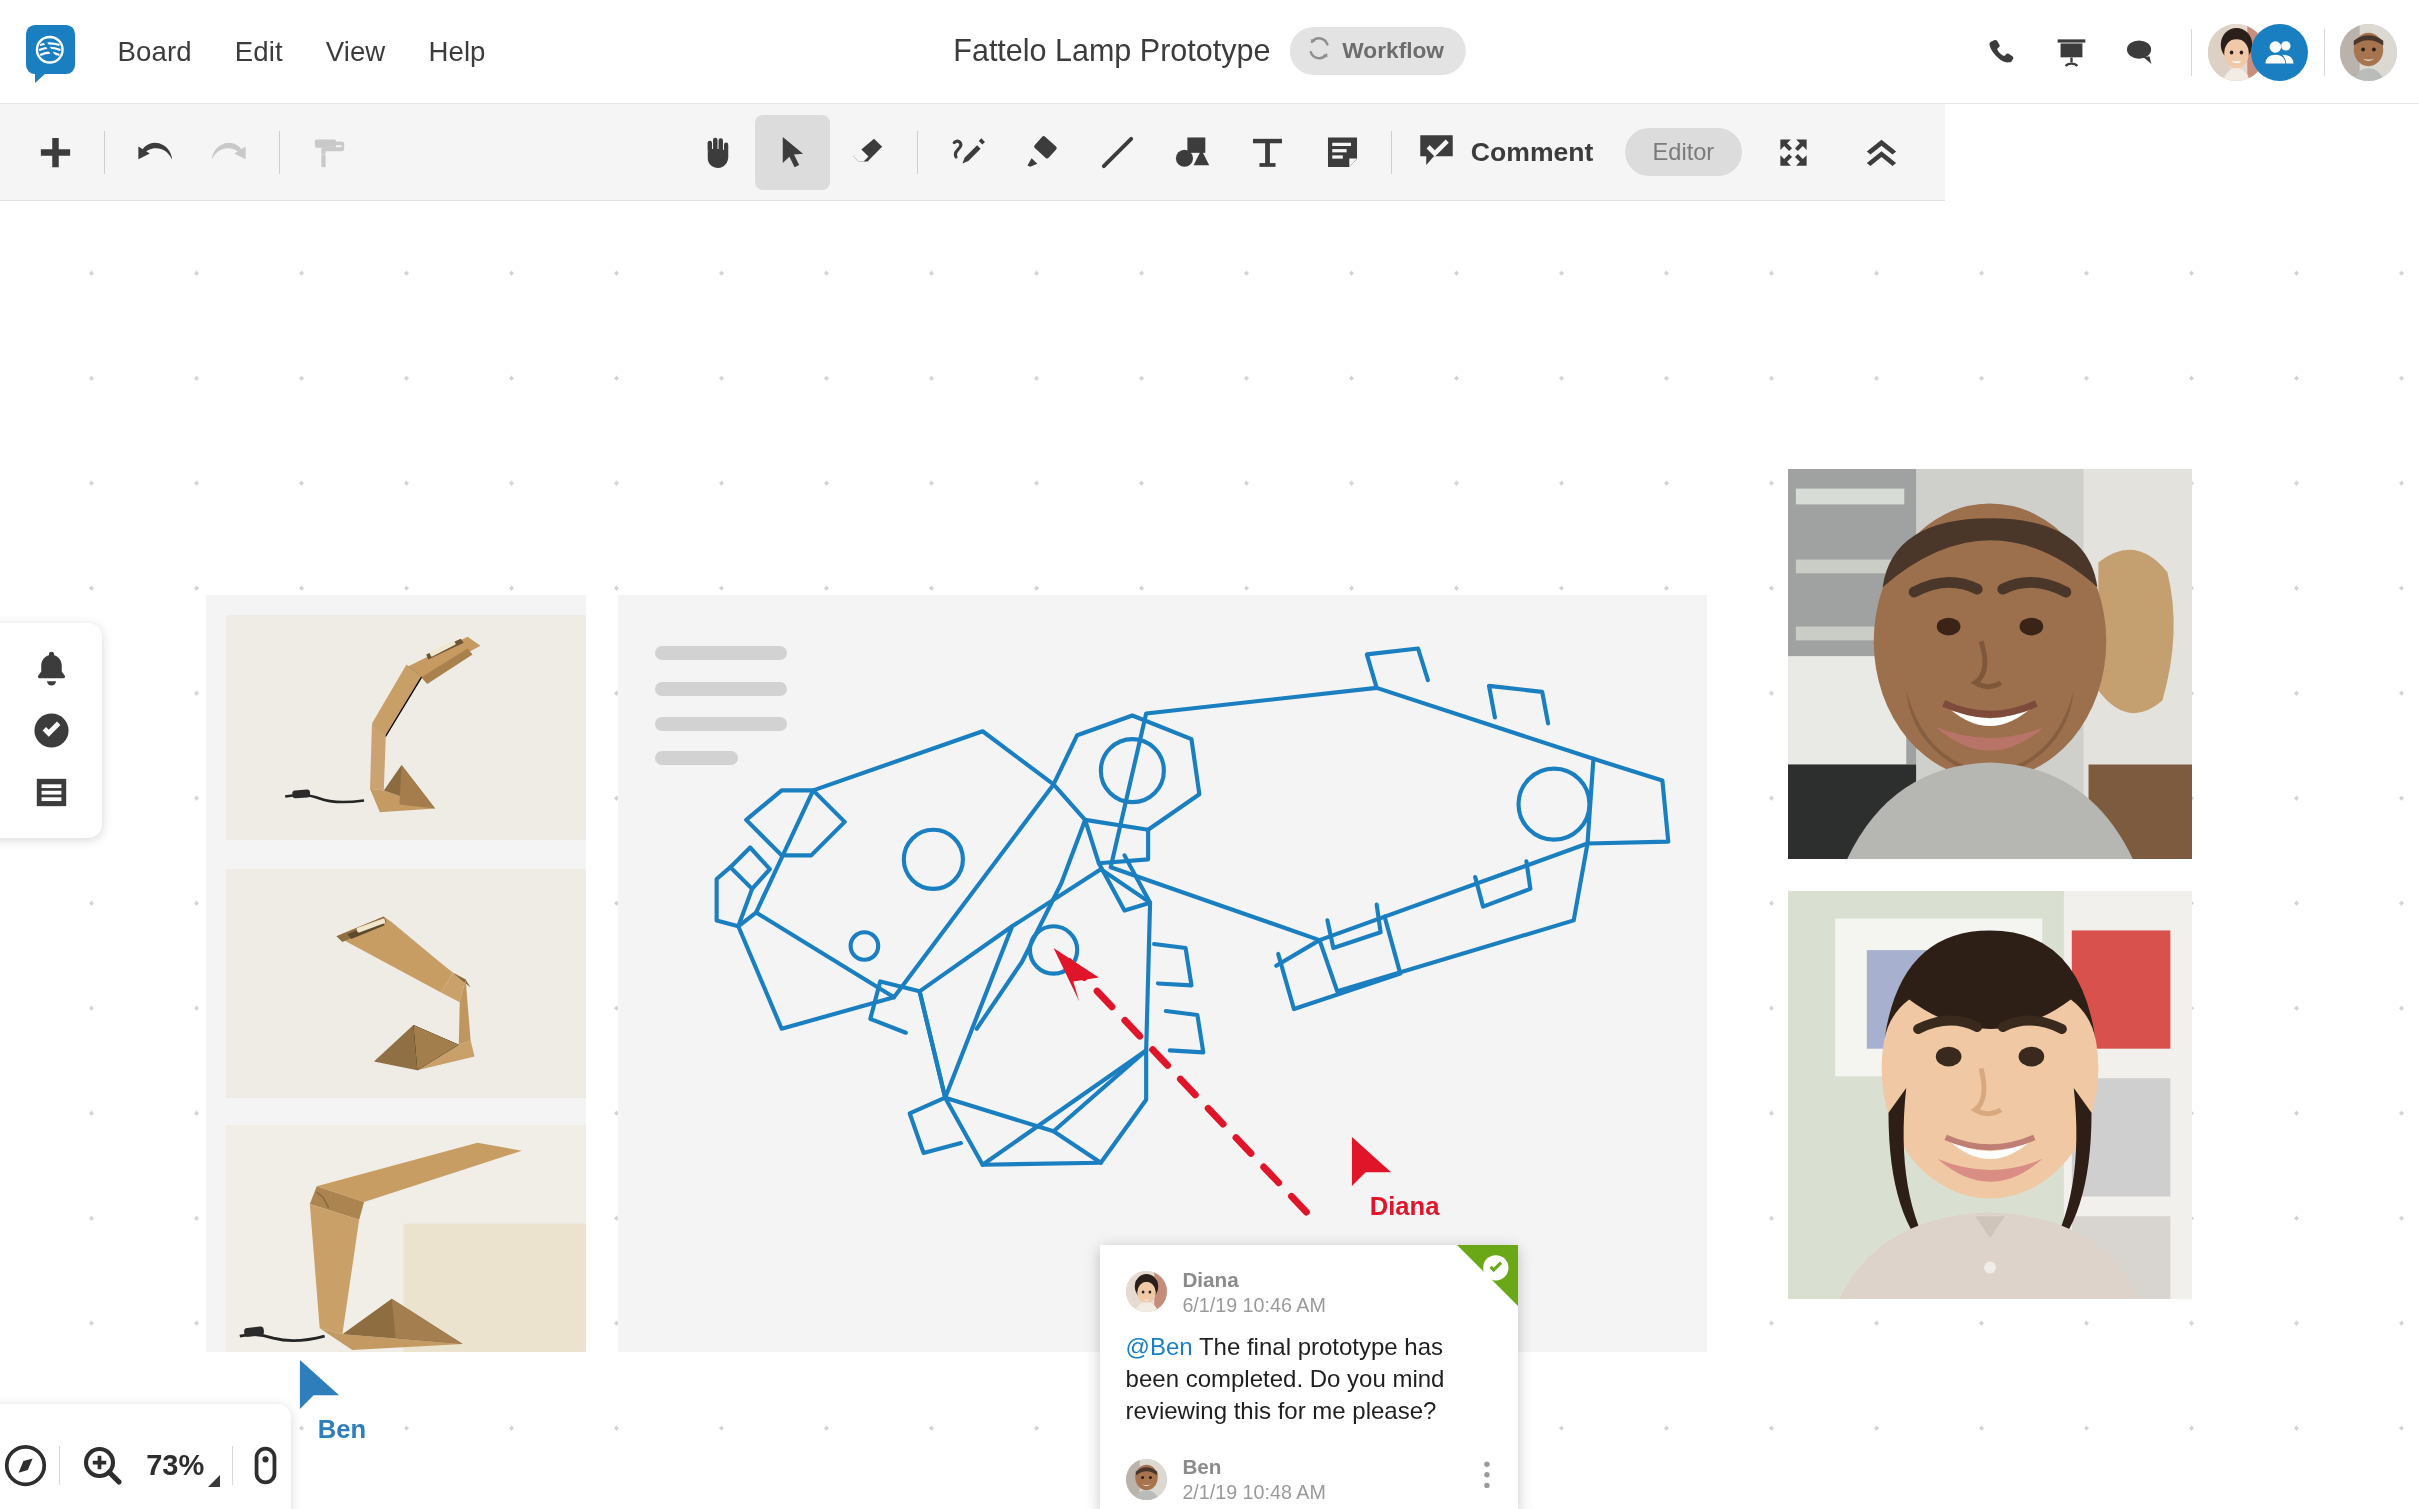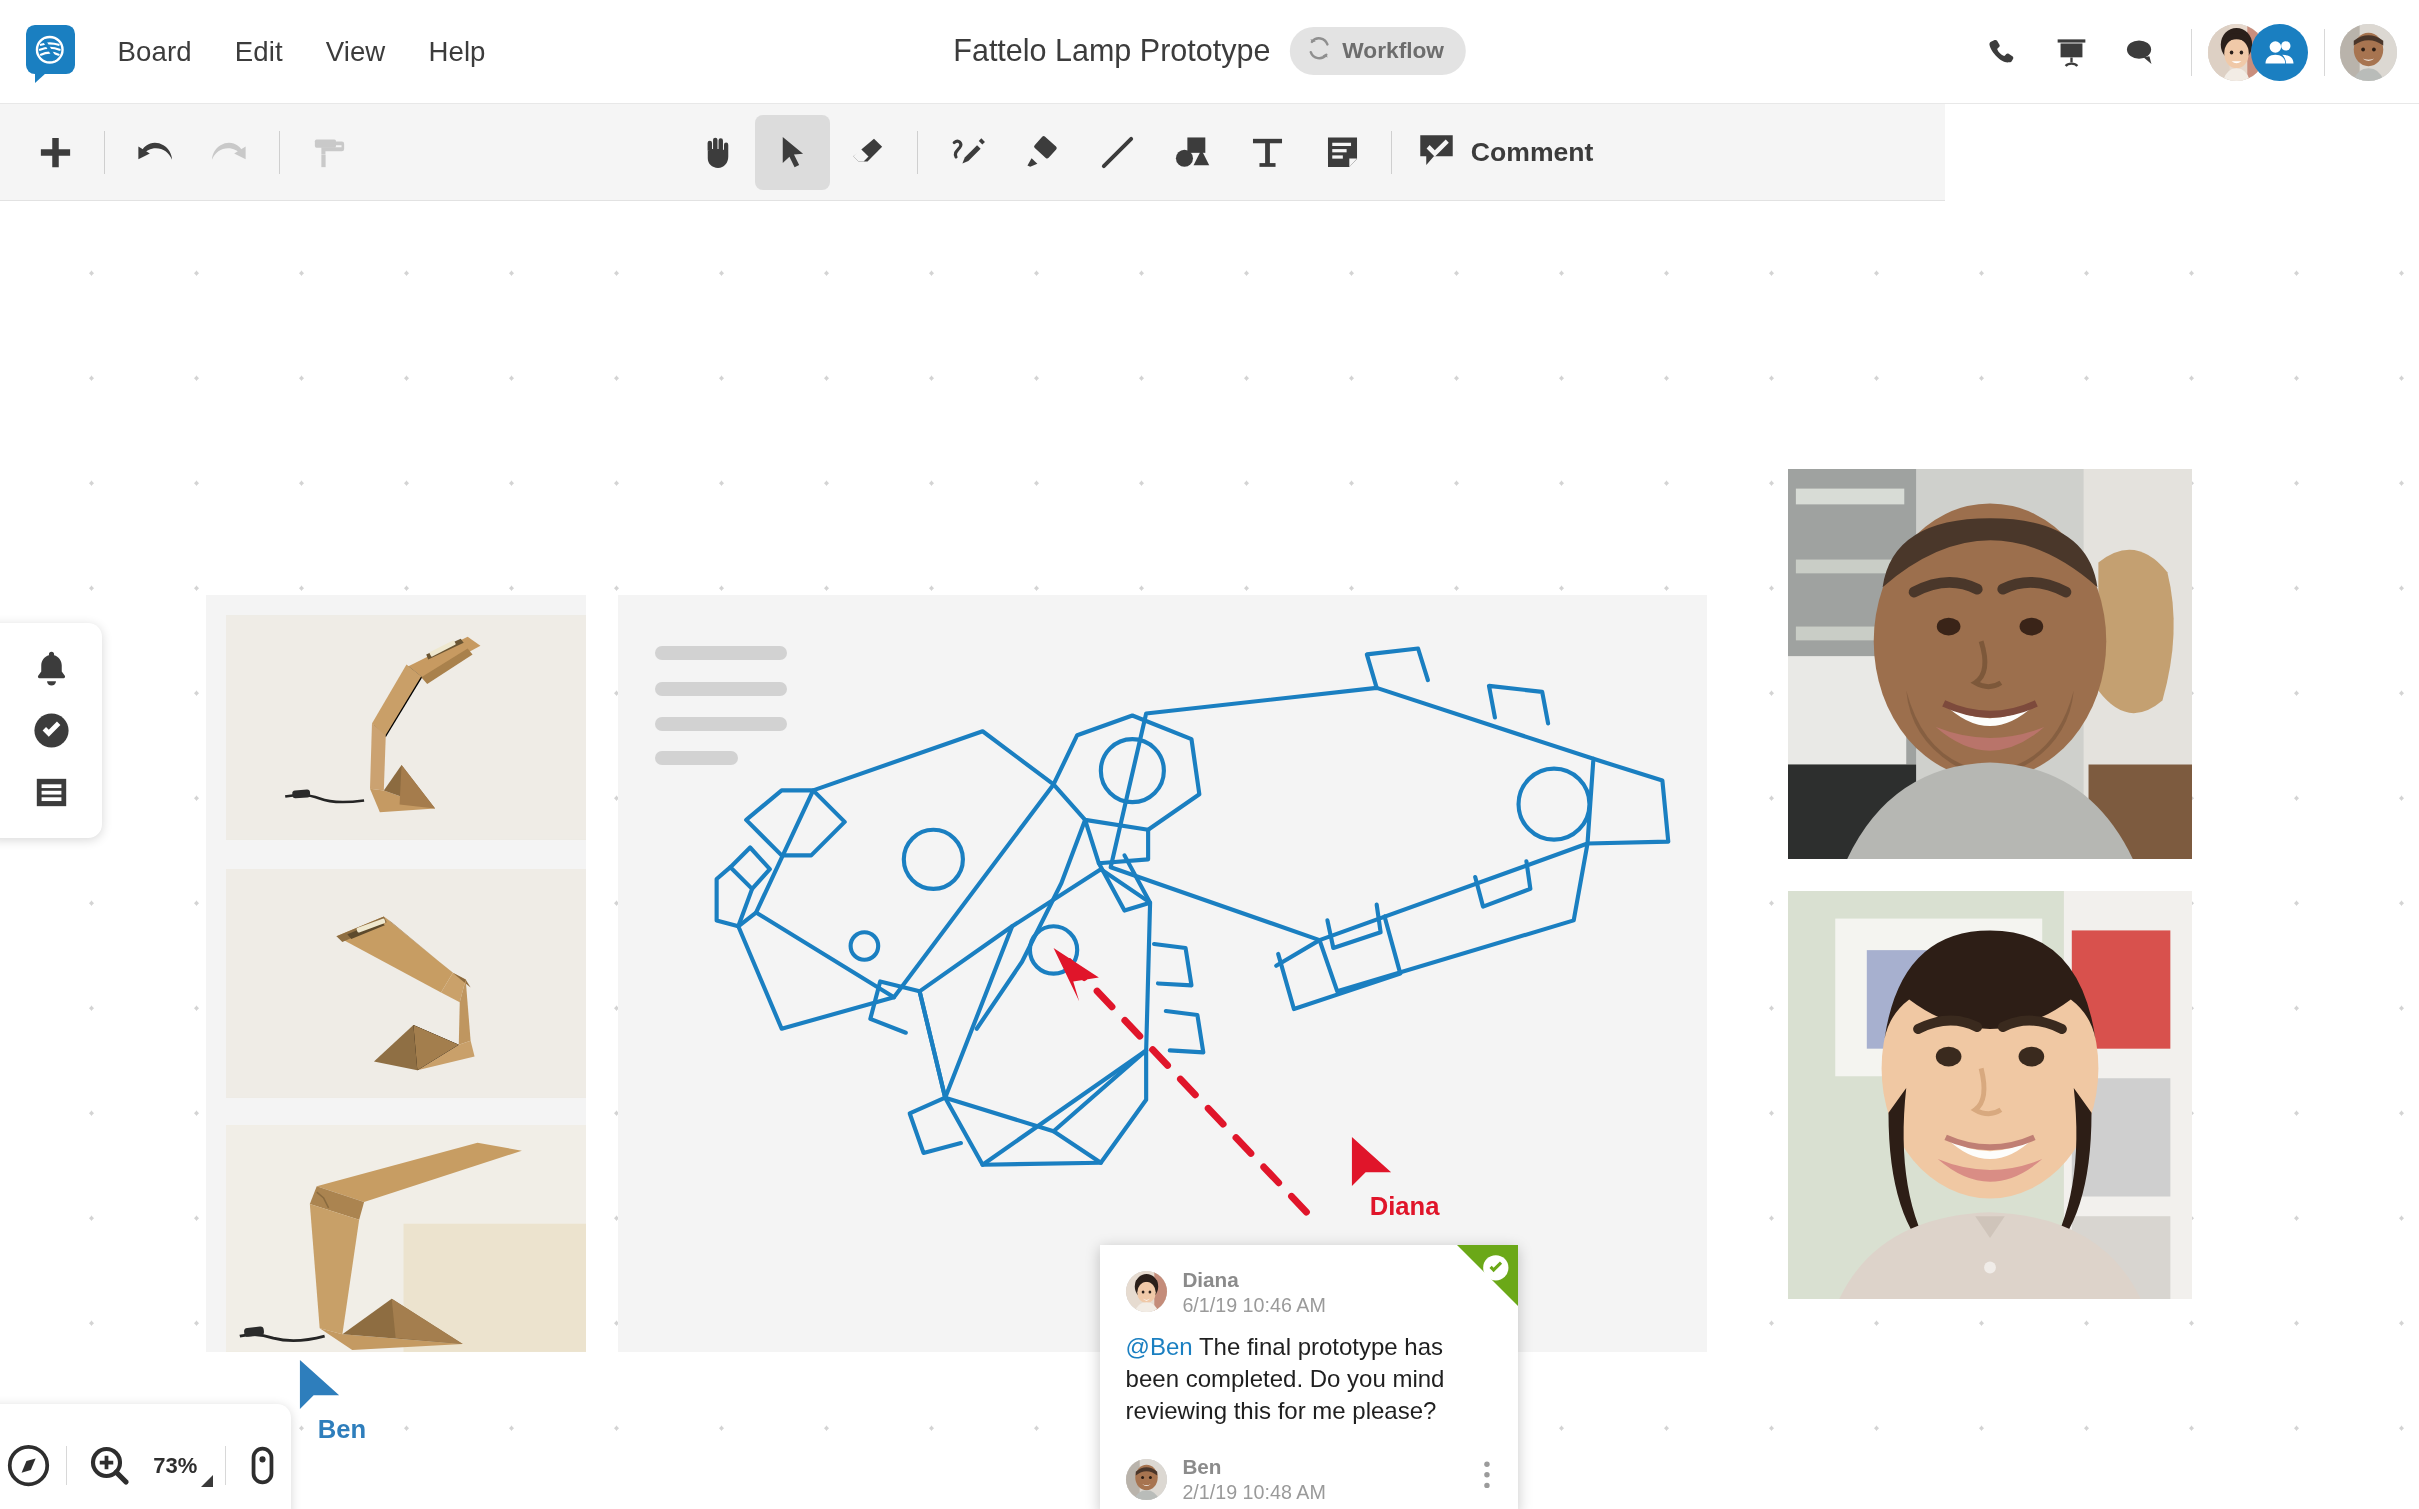--- a/index.html
+++ b/index.html
@@ -164,21 +164,21 @@
 
   
   .zoombar {
     position:absolute; left:-17.7px; top:1404px; width:309px; height:123px;
     background:#ffffff; border-radius:13.8px; box-shadow:0 2px 10.8px rgba(0,0,0,.16);
     display:flex; align-items:center; padding-left:17.7px;
   }
   .zb-icon { width:71px; height:71px; display:flex; align-items:center; justify-content:center; cursor:pointer; }
   .zb-sep { width:1px; height:39px; background:#d8d8d8; margin:0 7.9px; }
   .zb-zoom { display:flex; align-items:center; cursor:pointer; position:relative; padding-right:19.7px; }
-  .zb-pct { font-size:22px; font-weight:bold; color:#2e2e2e; margin-left:7.9px; }
+  .zb-pct { font-size:29px; font-weight:bold; color:#2e2e2e; margin-left:7.9px; }
   .zb-caret {
     position:absolute; right:3.9px; bottom:13.8px;
     width:0;height:0;border-left:12.8px solid transparent;border-bottom:12.8px solid #3a3a3a;
   }
 </style>
 </head>
 <body>
 
 <div id="app">
 
@@ -369,20 +369,37 @@
         <span>
           <svg width="41" height="41" viewBox="0 0 24 24">
             <path d="M2.5 3h19v12.4h-11L6 20.5v-5.1H2.5z" fill="#3c3c3c"></path>
             <path d="M8 8.8l3 3 6.4-6.2 1.8 1.9-8.2 8.2-4.8-4.8z" fill="#f5f5f5"></path>
           </svg>
         </span>
         <span class="comment-label">Comment</span>
       </div>
     </div>
 
+    <div class="tb-right">
+      <div class="editor-pill">Editor</div>
+      <div class="tb-icon">
+        <svg width="35" height="35" viewBox="0 0 24 24">
+          <path d="M3 3h7.2L7.6 5.6l3.4 3.4-2 2-3.4-3.4L3 10.2z" fill="#3c3c3c"></path>
+          <path d="M21 3v7.2l-2.6-2.6-3.4 3.4-2-2 3.4-3.4L13.8 3z" fill="#3c3c3c"></path>
+          <path d="M3 21v-7.2l2.6 2.6 3.4-3.4 2 2-3.4 3.4L10.2 21z" fill="#3c3c3c"></path>
+          <path d="M21 21h-7.2l2.6-2.6-3.4-3.4 2-2 3.4 3.4L21 13.8z" fill="#3c3c3c"></path>
+        </svg>
+      </div>
+      <div class="tb-icon">
+        <svg width="39" height="39" viewBox="0 0 24 24">
+          <path d="M12 4.2l9 7.2-2.2 1.9L12 7.8 5.2 13.3 3 11.4z" fill="#3c3c3c"></path>
+          <path d="M12 11.2l9 7.2-2.2 1.9L12 14.8l-6.8 5.5L3 18.4z" fill="#3c3c3c"></path>
+        </svg>
+      </div>
+    </div>
   </div>
 
   <div class="canvas">
 
 
     <div class="photo-card">
       <div class="photo ph1 lamp-bg-1">
         <svg width="360" height="225" viewBox="0 0 365 228">
           <rect width="365" height="228" fill="#efece6"></rect>
           <path d="M185 52 L245 22 L258 31 L199 63 Z" fill="#c79a61"></path>

